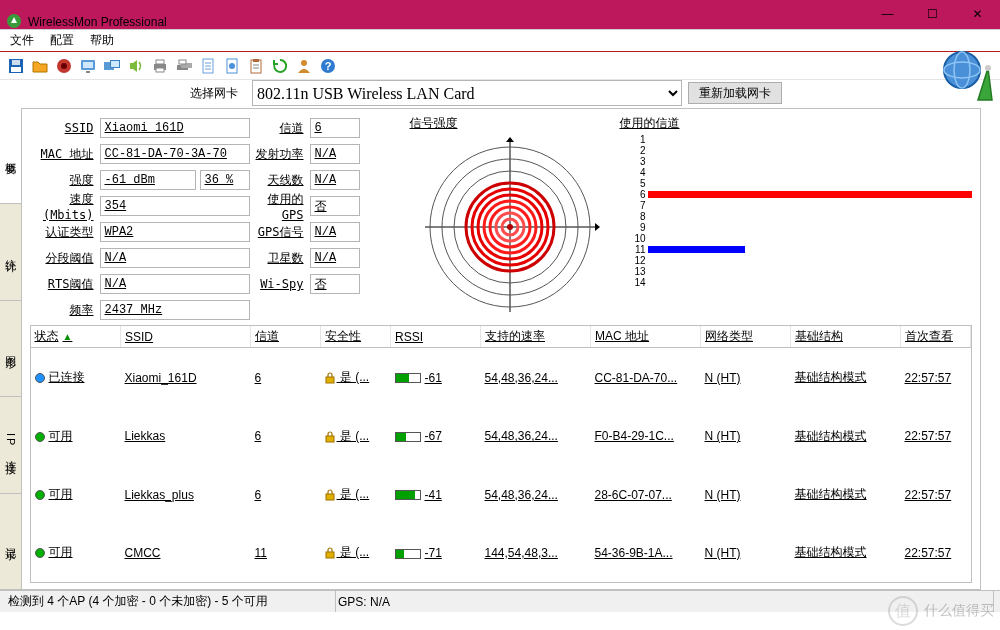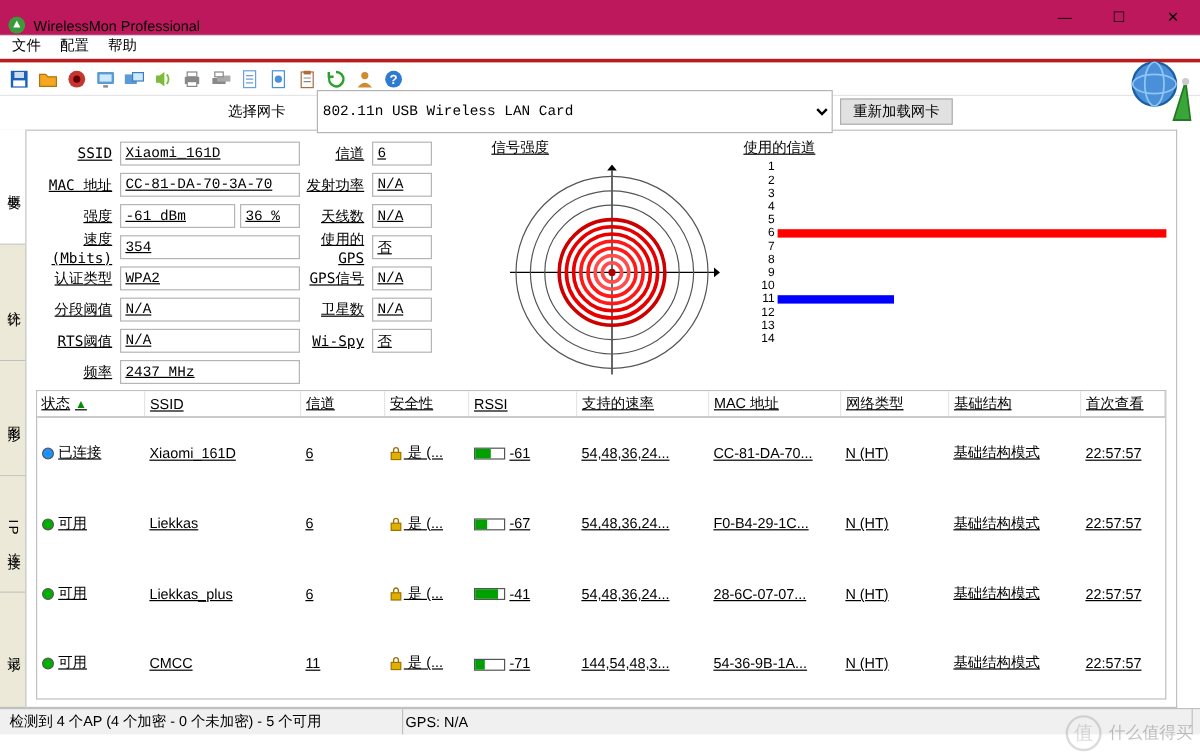--- a/index.html
+++ b/index.html
@@ -21,29 +21,29 @@
     border-bottom: 1px solid #d0d0d0;
     display: flex;
     align-items: flex-end;
     padding: 0 0 0 6px;
   }
   .titlebar .logo { width: 16px; height: 16px; margin-right: 6px; }
   .titlebar .title { flex: 1; color: #000; font-size: 12px; }
   .winctl { display: flex; }
   .winctl .btn { width: 45px; height: 30px; display: flex; align-items: center; justify-content: center; font-size: 12px; font-family: Arial; }
   
-  .menubar { height: 22px; display: flex; align-items: flex-end; padding: 0 2px; border-bottom: 3px solid #b91c1c; }
+  .menubar { height: 22px; display: flex; align-items: flex-end; padding: 0 2px; border-bottom: 1px solid #b91c1c; }
   .menubar .mitem { padding: 2px 8px; cursor: default; }
   
   .toolbar { height: 28px; display: flex; align-items: center; padding: 2px 4px; gap: 0px; border-bottom: 1px solid #e5e5e5; }
   .toolbar .tbtn { width: 24px; height: 24px; display: flex; align-items: center; justify-content: center; border: 1px solid transparent; }
   
   .selrow { height: 28px; display: flex; align-items: center; padding: 2px 4px 4px 190px; gap: 6px; position: relative; }
-  .selrow label { margin-right: 20px; }
-  .selrow select { width: 430px; height: 36px; font-family: Liberation Mono, monospace; font-size: 12px; border: 1px solid #b5b5b5; background: #fff; }
+  .selrow label { margin-right: 8px; }
+  .selrow select { width: 430px; height: 26px; font-family: Liberation Serif, serif; font-size: 16px; border: 1px solid #b5b5b5; background: #fff; }
   .selrow button.reload { height: 22px; padding: 0 10px; border: 1px solid #adadad; background: #e1e1e1; font-size: 12px; }
   .globeant { position: absolute; right: 4px; top: -32px; width: 56px; height: 56px; }
   
   .main { display: flex; height: 482px; }
   .vtabs { width: 24px; background: #f0f0f0; border-right: 1px solid #c0c0c0; display: flex; flex-direction: column; }
   .vtab { flex: 1; border-bottom: 1px solid #c0c0c0; writing-mode: vertical-rl; text-align: center; display: flex; align-items: center; justify-content: center; font-size: 11px; background: #ece9d8; cursor: default; letter-spacing: 2px; }
   .vtab.active { background: #fff; }
   .content { flex: 1; display: flex; flex-direction: column; border: 1px solid #c0c0c0; border-left: none; margin-right: 19px; text-decoration: underline; }
   
   .toppanel { display: flex; padding: 6px 8px 4px 8px; gap: 10px; height: 214px; }

